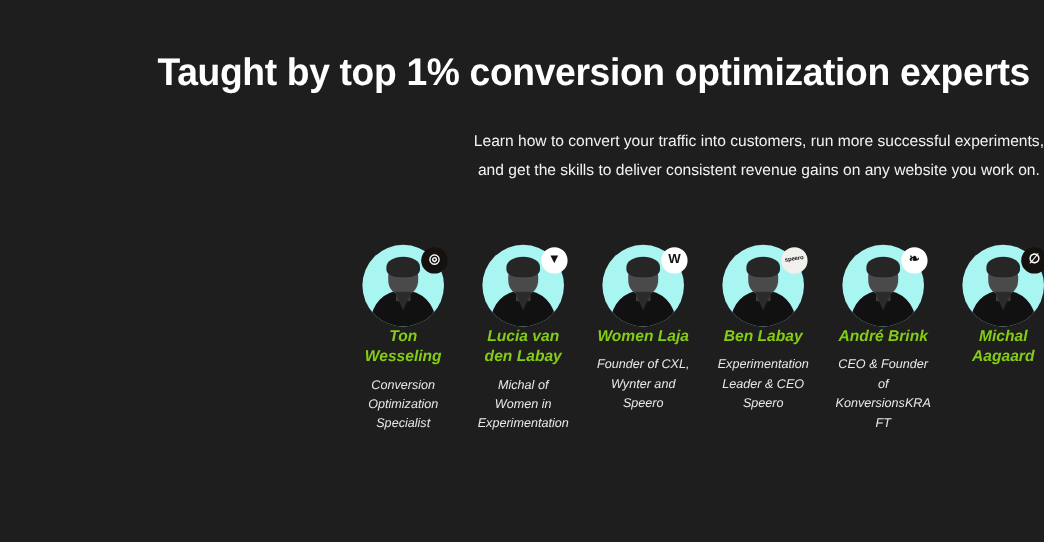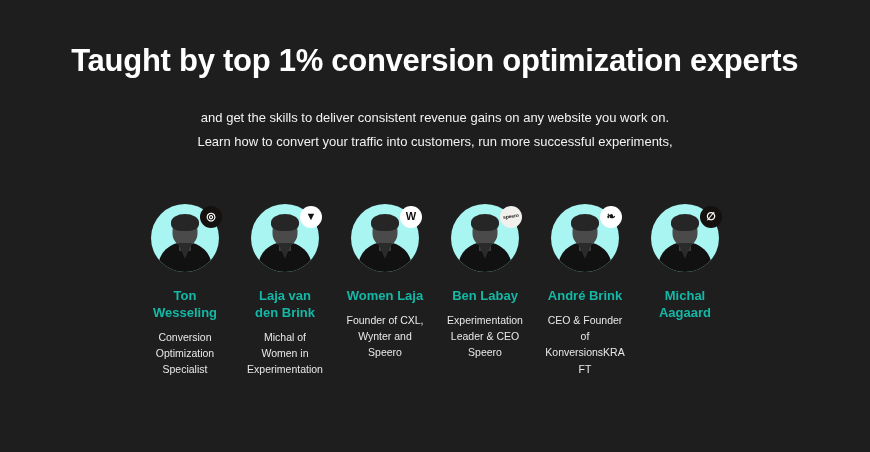--- a/index.html
+++ b/index.html
@@ -14,21 +14,21 @@
     overflow: hidden;
     position: relative;
   }
 
   .section {
     width: 870px;
     height: 400px;
     box-sizing: border-box;
     display: flex;
     flex-direction: column;
-    align-items: center;
+    align-items: flex-end;
     padding-top: 42px;
   }
 
   .headline {
     color: #ffffff;
     font-family: "Liberation Sans Narrow", "Liberation Sans", sans-serif;
     font-size: 32px;
     font-weight: 700;
     letter-spacing: -0.3px;
     text-align: center;
@@ -160,51 +160,52 @@
 
   .badge-speero-text {
     font-size: 5px;
     font-weight: 700;
     letter-spacing: -0.1px;
     color: #1a1a1a;
     transform: rotate(-8deg);
   }
 
   .expert-name {
-    color: #14b8a6;
+    color: #84cc16;
     font-size: 13px;
     font-weight: 700;
     line-height: 1.3;
     text-align: center;
-    margin-top: 16px;
     width: 78px;
     word-break: break-word;
+    font-style: italic;
   }
 
   .expert-role {
     color: #e8e8e8;
     font-size: 10.5px;
     font-weight: 400;
     line-height: 1.55;
     text-align: center;
     margin-top: 7px;
     width: 80px;
     word-break: break-word;
+    font-style: italic;
   }
 </style>
 </head>
 <body>
 
 <div class="section">
 
   <h1 class="headline">Taught by top 1% conversion optimization experts</h1>
 
   <p class="subhead">
+    <span class="line">Learn how to convert your traffic into customers, run more successful experiments,</span>
     <span class="line">and get the skills to deliver consistent revenue gains on any website you work on.</span>
-    <span class="line">Learn how to convert your traffic into customers, run more successful experiments,</span>
   </p>
 
   <div class="experts-row" id="experts-row">
   <div class="expert-card">
     <div class="avatar-wrap">
       <div class="avatar">
         <div class="portrait">
           <div class="p-body"></div>
           <div class="p-neck"></div>
           <div class="p-head"></div>
@@ -224,21 +225,21 @@
         <div class="portrait">
           <div class="p-body"></div>
           <div class="p-neck"></div>
           <div class="p-head"></div>
           <div class="p-hair"></div>
           <div class="p-collar"></div>
         </div>
       </div>
       <div class="badge white">▼</div>
     </div>
-    <div class="expert-name">Laja van den Brink</div>
+    <div class="expert-name">Lucia van den Labay</div>
     <div class="expert-role">Michal of Women in Experimentation</div>
   </div>
 
   <div class="expert-card">
     <div class="avatar-wrap">
       <div class="avatar">
         <div class="portrait">
           <div class="p-body"></div>
           <div class="p-neck"></div>
           <div class="p-head"></div>

